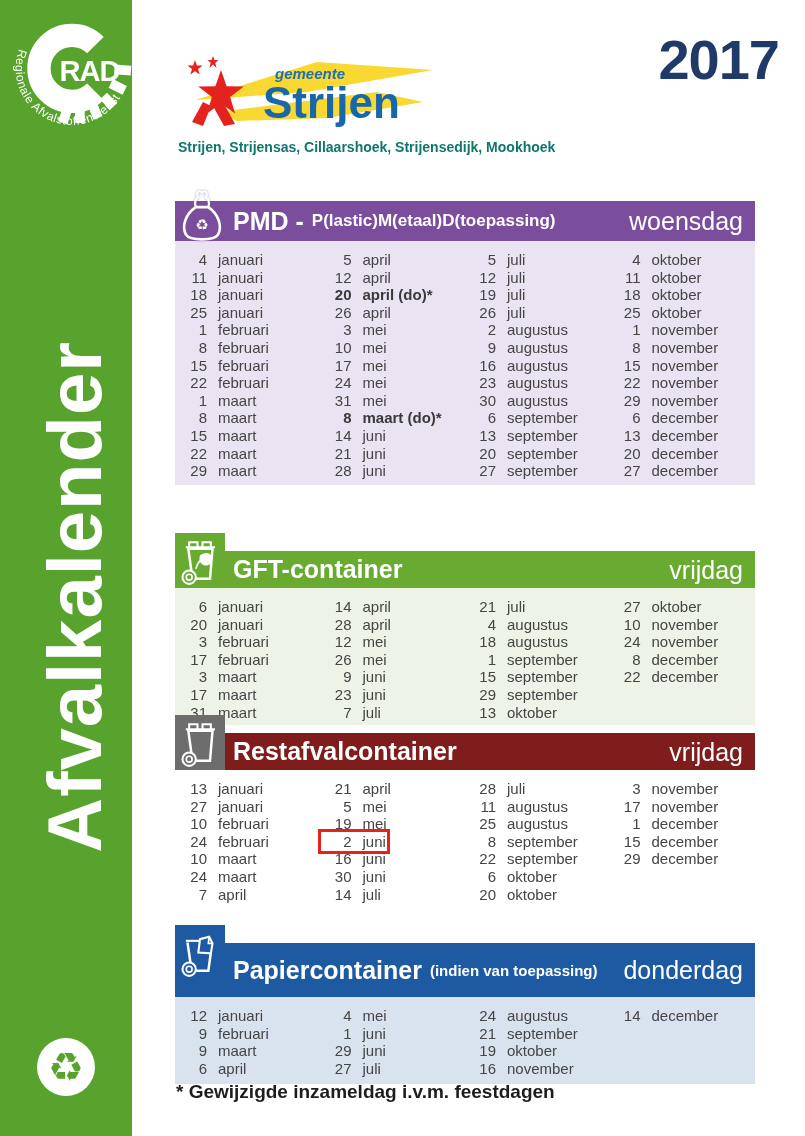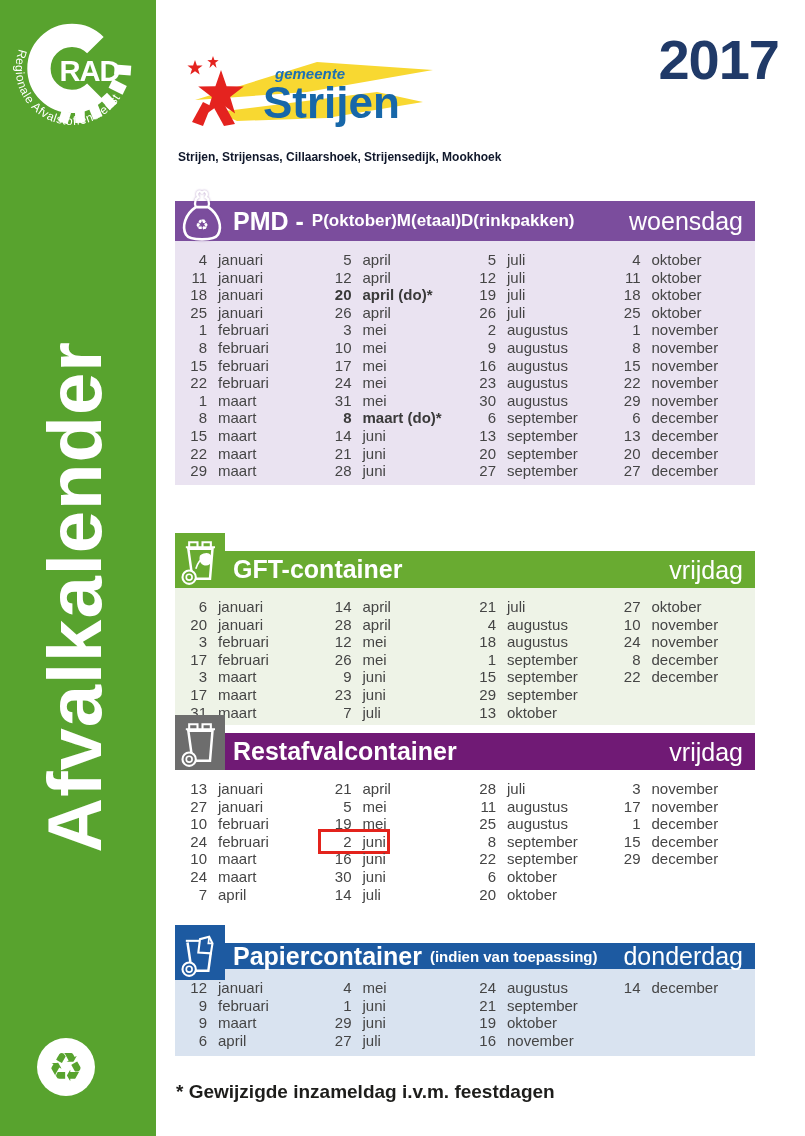--- a/index.html
+++ b/index.html
@@ -1,49 +1,49 @@
 <!DOCTYPE html>
 <html><head>
 <meta charset="utf-8">
 <style>
   * { margin:0; padding:0; box-sizing:border-box; }
   body { background:#fff; font-family:"Liberation Sans", sans-serif; }
   #page { position:relative; width:805px; height:1136px; background:#fff; overflow:hidden; }
 
   
-  #sidebar { position:absolute; left:0; top:0; width:156px; height:1136px; background:#58a32e; }
+  #sidebar { position:absolute; left:0; top:0; width:132px; height:1136px; background:#58a32e; }
   #rad-logo { position:absolute; left:6px; top:8px; }
   #vertical-title { position:absolute; left:74px; top:597px;
     transform:translate(-50%,-50%) rotate(-90deg); white-space:nowrap;
     color:#fff; font-size:76px; font-weight:bold; letter-spacing:1px; }
   #recycle-circle { position:absolute; left:37px; top:1038px; width:58px; height:58px;
     background:#fff; border-radius:50%; display:flex; align-items:center; justify-content:center; }
   #recycle-circle span { font-family:"DejaVu Sans", sans-serif; color:#58a32e; font-size:40px; line-height:1; }
 
   
   #strijen-logo { position:absolute; left:177px; top:54px; }
   #year { position:absolute; top:32px; right:26px; font-size:56px; font-weight:bold;
     color:#203a68; line-height:1; letter-spacing:-1px; }
-  #subtitle { position:absolute; left:178px; top:150px; font-size:12px; font-weight:bold; color:#0f172a; }
+  #subtitle { position:absolute; left:178px; top:139px; font-size:14px; font-weight:bold; color:#0f766e; }
 
   
   .section { position:absolute; left:175px; width:580px; }
   .bar { position:relative; display:flex; align-items:center; padding-left:58px; color:#fff; }
   .bar-title { font-size:25px; font-weight:bold; white-space:nowrap; }
   .bar-detail { font-size:17px; font-weight:bold; margin-left:8px; white-space:nowrap; }
   .bar-detail.small { font-size:15px; font-weight:700; }
   .day { position:absolute; right:12px; top:50%; transform:translateY(-50%);
     font-size:25px; font-weight:400; color:#fff; }
   .icon-square { position:absolute; left:0; top:-18px; width:50px; height:55px; }
   .bag-icon { position:absolute; left:3px; top:-15px; filter:drop-shadow(0 0 1px rgba(123,77,157,.55)); }
 
   #sec-pmd    { top:201px; } #sec-pmd    .bar { height:40px; background:#7b4d9d; }
   #sec-gft    { top:551px; } #sec-gft    .bar { height:37px; background:#69ab31; }
-  #sec-rest   { top:733px; } #sec-rest   .bar { height:37px; background:#701a75; }
-  #sec-papier { top:943px; } #sec-papier .bar { height:26px; background:#1d5aa1;text-align:right; }
+  #sec-rest   { top:733px; } #sec-rest   .bar { height:37px; background:#7f1d1d; }
+  #sec-papier { top:943px; } #sec-papier .bar { height:54px; background:#1d5aa1;text-align:right; }
   #sec-gft .icon-square { background:#69ab31; }
   #sec-rest .icon-square { background:#6d6d6d; }
   #sec-papier .icon-square { background:#1d5aa1; }
 
   .body { display:flex; padding:10px 0 0 2px; }
   #sec-pmd    .body { height:244px; background:#eae3f1; }
   #sec-gft    .body { height:137px; background:#eef3e7; }
   #sec-rest   .body { height:133px; background:#ffffff; }
   #sec-papier .body { height:87px;  background:#d9e3f0; }
 
@@ -104,21 +104,21 @@
   <div id="subtitle">Strijen, Strijensas, Cillaarshoek, Strijensedijk, Mookhoek</div>
 
   <div class="section" id="sec-pmd">
     <div class="bar">
       <svg class="bag-icon" width="48" height="60" viewBox="0 0 54 64">
         <path d="M20 22 C8 30 4 44 9 53 C13 60 41 60 45 53 C50 44 46 30 34 22 Z" fill="none" stroke="#fff" stroke-width="3"></path>
         <path d="M20 22 C18 16 20 12 24 10 M34 22 C36 16 34 12 30 10 M22 10 C20 4 26 2 27 7 M32 10 C34 4 28 2 27 7" fill="none" stroke="#fff" stroke-width="2.5"></path>
         <text x="27" y="48" text-anchor="middle" font-size="17" fill="#fff" font-family="DejaVu Sans">♻</text>
       </svg>
       <span class="bar-title">PMD -</span>
-      <span class="bar-detail">P(oktober)M(etaal)D(rinkpakken)</span>
+      <span class="bar-detail">P(lastic)M(etaal)D(toepassing)</span>
       <span class="day">woensdag</span>
     </div>
     <div class="body">
         <div class="col">
           <div class="cell">
             <span class="inner">
               <span class="num">4</span>
               <span class="mon">januari</span>
             </span>
           </div>

